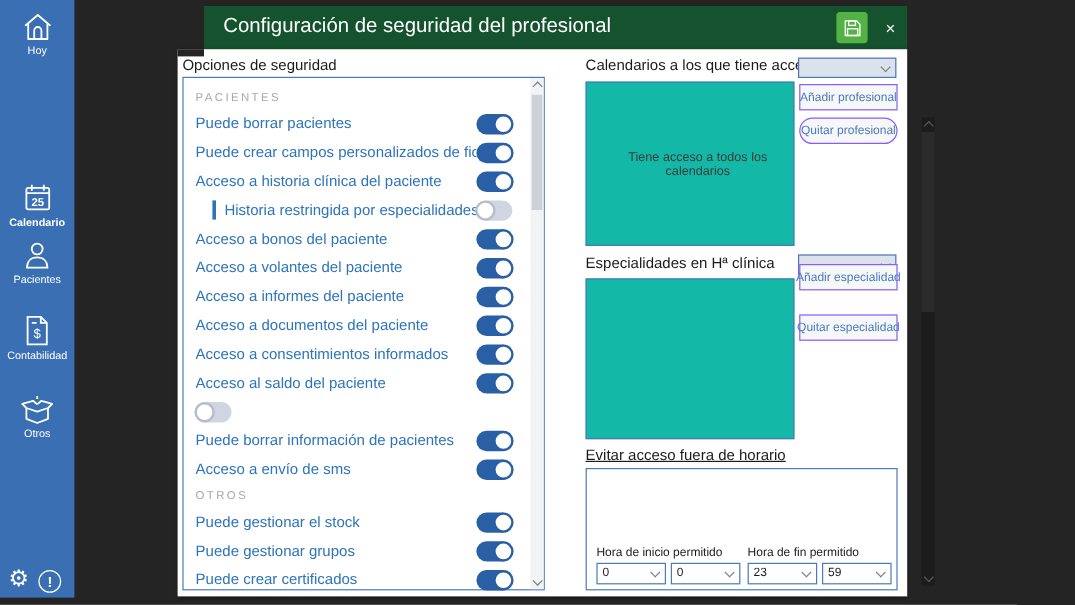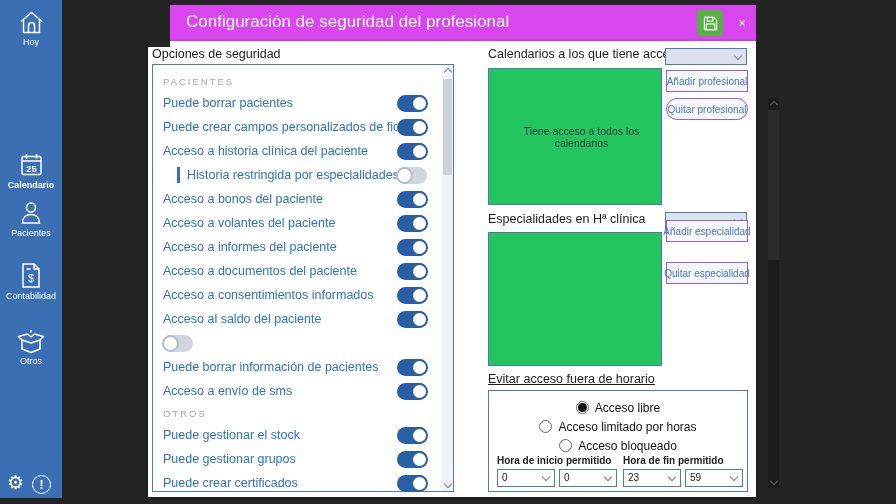--- a/index.html
+++ b/index.html
@@ -8,21 +8,21 @@
 
   
   .sidebar{position:absolute;left:0;top:0;width:62px;height:498px;background:#3a70b3;}
   .sb-item{position:absolute;left:0;width:62px;text-align:center;color:#fff;}
   .sb-item svg{display:block;margin:0 auto;}
   .sb-lbl{display:block;font-size:9px;margin-top:2px;color:#fff;}
   .sb-gear{position:absolute;left:7px;top:472px;font-size:19px;color:#fff;line-height:22px;}
   .sb-alert{position:absolute;left:32px;top:475px;width:19px;height:19px;border:1.5px solid #fff;border-radius:50%;color:#fff;font-size:12px;font-weight:bold;line-height:18px;text-align:center;box-sizing:border-box;}
 
   
-  .titlebar{position:absolute;left:170px;top:5px;width:586px;height:36px;background:#d946ef;}
+  .titlebar{position:absolute;left:170px;top:5px;width:586px;height:36px;background:#14532d;}
   .dlg-title{position:absolute;left:16px;top:7px;font-size:17px;color:#fff;white-space:nowrap;}
   .savebtn{position:absolute;left:527px;top:5px;width:26px;height:26px;background:#54b244;border-radius:3px;display:flex;align-items:center;justify-content:center;cursor:pointer;}
   .closebtn{position:absolute;left:561px;top:7px;width:22px;height:22px;color:#fff;font-size:14px;text-align:center;line-height:22px;cursor:pointer;}
   .panel{position:absolute;left:148px;top:41px;width:608px;height:456px;background:#fff;box-shadow:0 1px 3px rgba(0,0,0,.5);}
   .notch{position:absolute;left:148px;top:41px;width:22px;height:6px;background:#242424;}
 
   
   .opt-title{position:absolute;left:152px;top:47px;font-size:12.5px;color:#1b1b1b;}
   .opt-box{position:absolute;left:152px;top:64px;width:302px;height:428px;border:1px solid #4a7ab8;box-sizing:border-box;background:#fff;}
   .opt-scroll{position:absolute;right:0;top:0;width:11px;height:100%;background:#f2f3f5;}
@@ -43,30 +43,30 @@
   .knob{position:absolute;top:0;width:17px;height:17px;border-radius:50%;background:#fff;box-sizing:border-box;}
   .toggle.on .knob{right:-1px;border:2px solid #285fa5;}
   .toggle.off .knob{left:-1px;border:2px solid #b3bdcb;}
 
   
   .rlabel{position:absolute;font-size:12.5px;color:#1b1b1b;white-space:nowrap;}
   .combo{position:absolute;width:82px;height:17px;border:1px solid #4a7ab8;box-sizing:border-box;background:#dce2ec;cursor:pointer;}
   .combo.white{background:#fff;}
   .combo .val{font-size:10px;color:#1b1b1b;padding-left:4px;line-height:15px;}
   .combo .chev{position:absolute;right:5px;top:4px;}
-  .lbox{position:absolute;border:1px solid #4a7ab8;background:#22c55e;box-sizing:border-box;display:flex;align-items:center;justify-content:center;padding-left:13px;}
+  .lbox{position:absolute;border:1px solid #4a7ab8;background:#14b8a6;box-sizing:border-box;display:flex;align-items:center;justify-content:center;padding-left:13px;}
   .lbox .empty{font-size:10.5px;color:#3c3c3c;text-align:center;padding:0 14px;}
   .abtn{position:absolute;width:82px;height:22px;background:#f6f7f9;border:1px solid #8b5cf6;box-sizing:border-box;font-size:10px;color:#4a7ab8;display:flex;align-items:center;justify-content:center;cursor:pointer;white-space:nowrap;}
   .sched{position:absolute;left:488px;top:390px;width:260px;height:102px;border:1px solid #4a7ab8;box-sizing:border-box;}
   .radios{position:absolute;left:0;top:7px;width:100%;}
   .radio-row{display:flex;align-items:center;justify-content:center;height:19px;cursor:pointer;}
   .radio{width:13px;height:13px;border:1px solid #6a6a6a;border-radius:50%;margin-right:6px;position:relative;box-sizing:border-box;background:#fff;}
   .radio.sel::after{content:"";position:absolute;left:1px;top:1px;width:9px;height:9px;background:#111;border-radius:50%;}
   .radio-lab{font-size:12px;color:#111;}
-  .hlab{position:absolute;top:64px;font-size:10px;color:#1b1b1b;white-space:nowrap;font-weight:bold;}
+  .hlab{position:absolute;top:64px;font-size:10px;color:#1b1b1b;white-space:nowrap;}
   .combo.small{width:58px;height:18px;}
 
   
   .dscroll{position:absolute;left:768px;top:98px;width:11px;height:390px;background:#1c1c1c;}
   .dthumb{position:absolute;left:0;top:12px;width:11px;height:150px;background:#2b2b2b;}
   .dscroll .chev{border-color:#5a5a5a;}
 </style>
 </head>
 <body>
 
@@ -245,34 +245,20 @@
   <div class="combo" style="left:665px;top:212px;">
     <div class="val"></div>
     <span class="chev down"></span>
   </div>
   <div class="lbox" style="left:488px;top:232px;width:174px;height:134px;"></div>
   <div class="abtn" style="left:666px;top:220px;">Añadir especialidad</div>
   <div class="abtn" style="left:666px;top:262px;">Quitar especialidad</div>
 
   <div class="rlabel" style="left:488px;top:372px;text-decoration:underline;">Evitar acceso fuera de horario</div>
   <div class="sched">
-    <div class="radios" id="radio-rows">
-        <div class="radio-row">
-          <span class="radio sel"></span>
-          <span class="radio-lab">Acceso libre</span>
-        </div>
-        <div class="radio-row">
-          <span class="radio"></span>
-          <span class="radio-lab">Acceso limitado por horas</span>
-        </div>
-        <div class="radio-row">
-          <span class="radio"></span>
-          <span class="radio-lab">Acceso bloqueado</span>
-        </div>
-      </div>
     <div class="hlab" style="left:8px;">Hora de inicio permitido</div>
     <div class="hlab" style="left:134px;">Hora de fin permitido</div>
     <div class="combo white small" style="left:8px;top:78px;">
       <div class="val">0</div>
       <span class="chev down"></span>
     </div>
     <div class="combo white small" style="left:70px;top:78px;">
       <div class="val">0</div>
       <span class="chev down"></span>
     </div>

